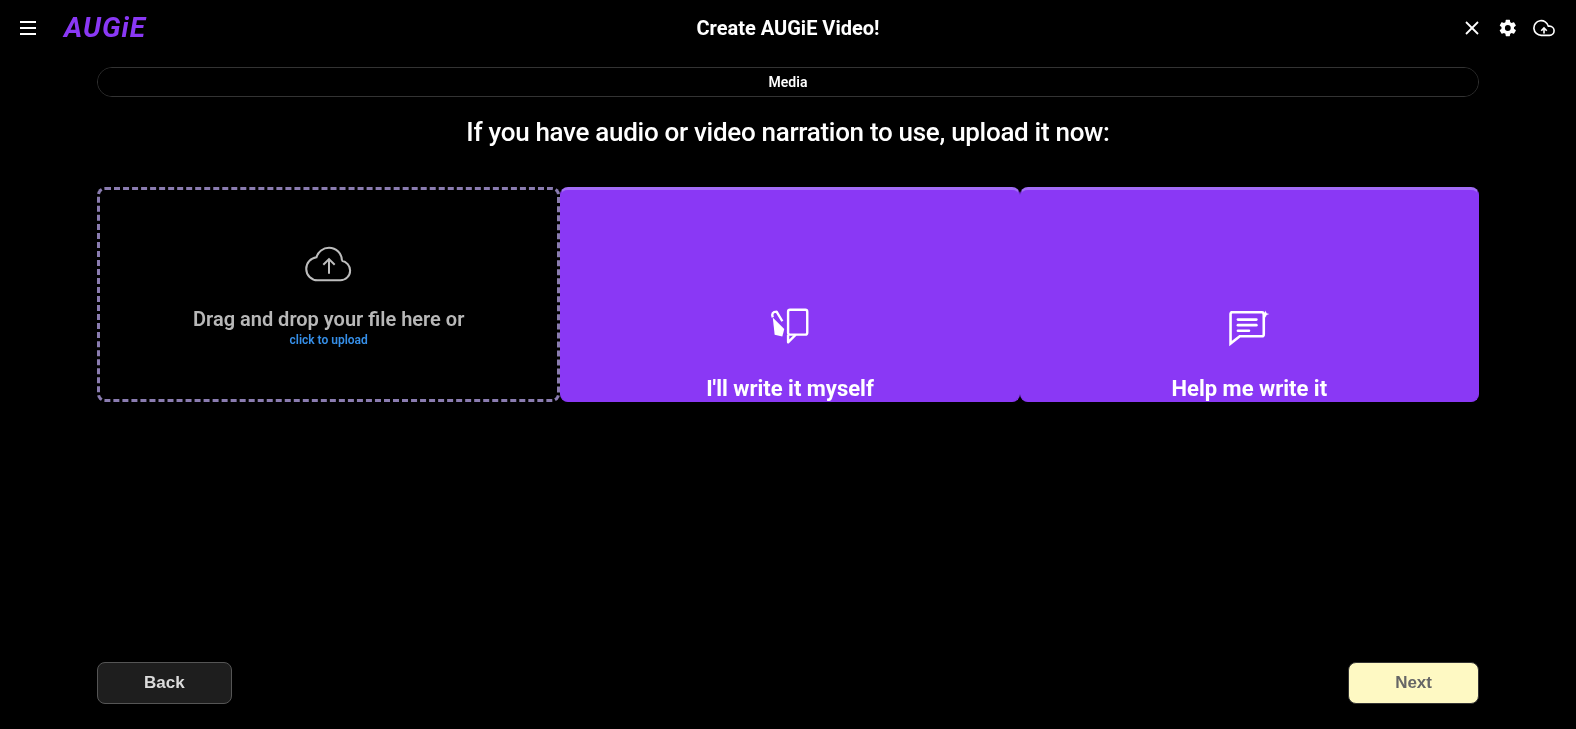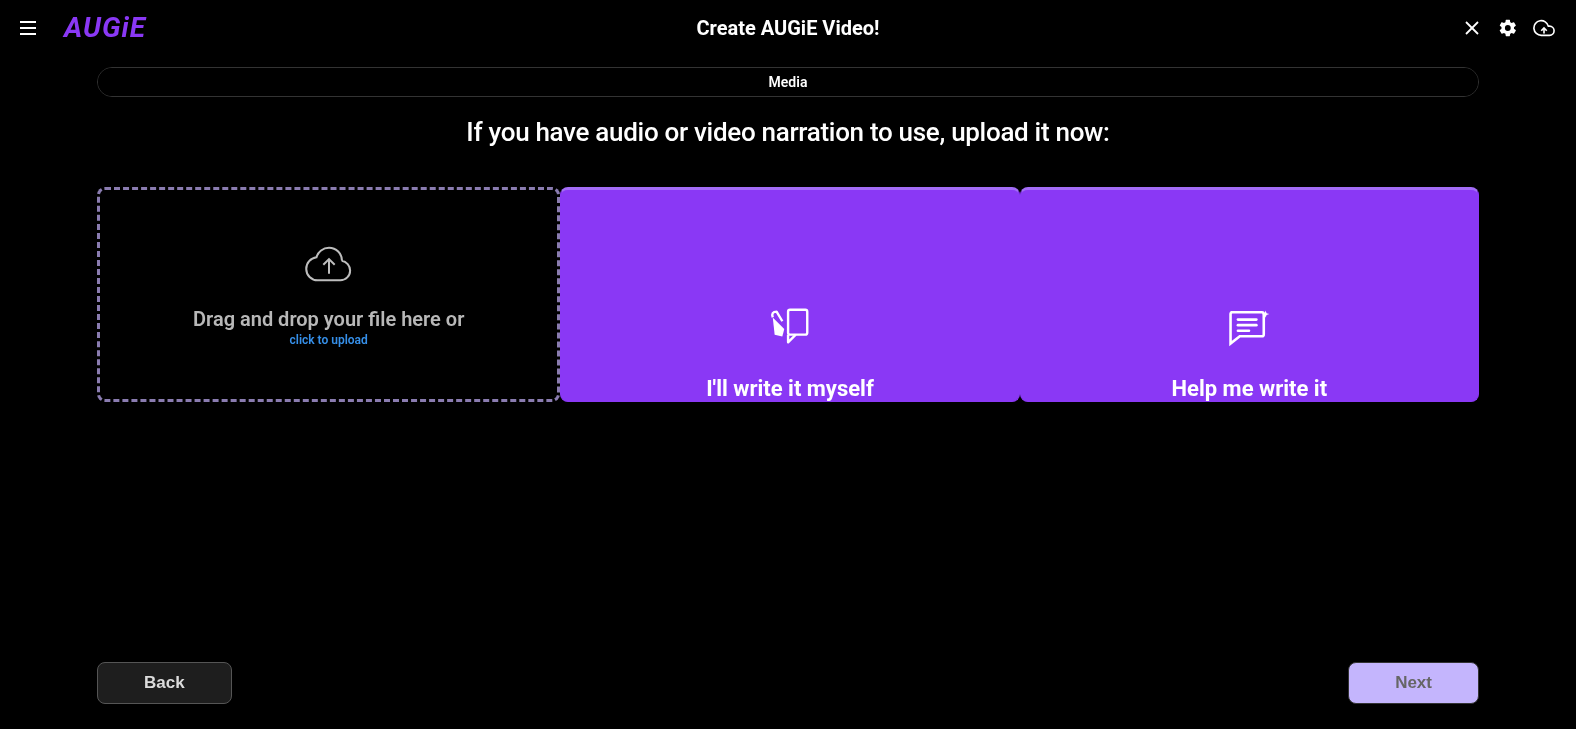--- a/index.html
+++ b/index.html
@@ -181,21 +181,21 @@
       font-size: 17px;
       font-weight: 600;
       cursor: pointer;
       border: 1px solid #555;
     }
     .btn-back {
       background-color: #1e1e1e;
       color: #dcdcdc;
     }
     .btn-next {
-      background-color: #c4b5fd;
+      background-color: #fef9c3;
       color: #666666;
       border: 1px solid #333;
     }
   </style>
 </head>
 <body>
 
 <div class="header">
   <div class="menu-btn">
     <div class="menu-line"></div>

